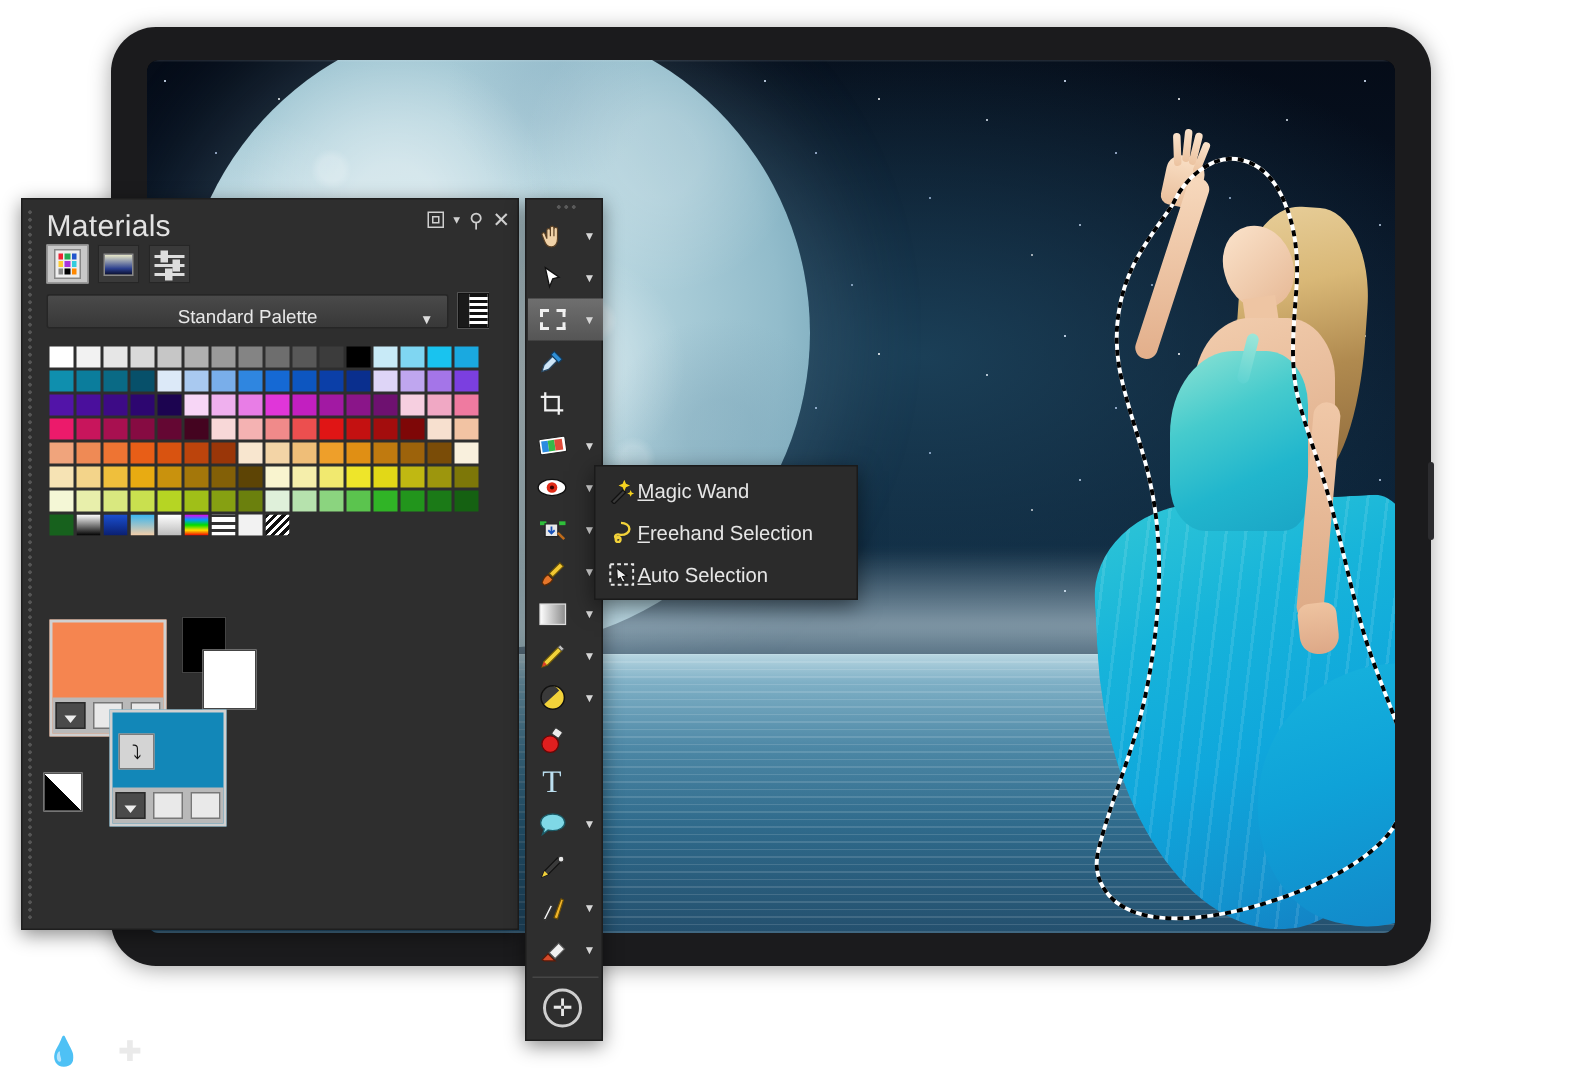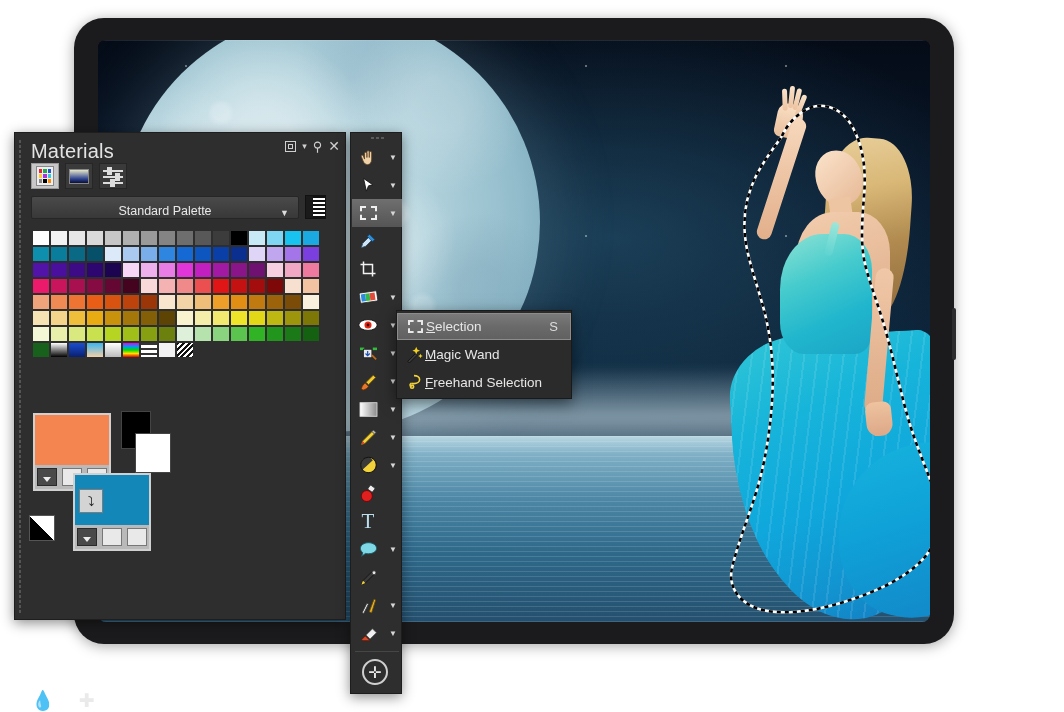--- a/index.html
+++ b/index.html
@@ -734,27 +734,20 @@
             <path d="M3 20l5-5 6 6H5z" fill="#d64b2a" stroke="#5a1a08" stroke-width="1"></path>
             <path d="M9 14l8-8 5 5-8 8z" fill="#f0f0f0" stroke="#555" stroke-width="1"></path>
           </svg>
         </div>
         <div class="arr">▼</div>
       </div>
       <div class="toolsep" style="top: 518px;"></div>
     </div>
 
   <div class="flyout" id="flyout">
-      <div class="mi sel">
-        <span class="ic">
-          <span class="dashicon"></span>
-        </span>
-        <span class="lbl"><u>S</u>election</span>
-        <span class="key">S</span>
-      </div>
       <div class="mi">
         <span class="ic">
           <svg width="17" height="17" viewBox="0 0 20 20">
             <path d="M2 18l9-9 2 2-9 9z" fill="#3a3a3a" stroke="#111" stroke-width="1"></path>
             <path d="M12 1l1.3 3.2L16.5 5.5 13.3 6.8 12 10 10.7 6.8 7.5 5.5l3.2-1.3z" fill="#f5d21f"></path>
             <path d="M17 9l.8 1.9 1.9.8-1.9.8-.8 1.9-.8-1.9-1.9-.8 1.9-.8z" fill="#f5d21f"></path>
           </svg>
         </span>
         <span class="lbl"><u>M</u>agic Wand</span>
         <span class="key"></span>
@@ -763,15 +756,25 @@
         <span class="ic">
           <svg width="16" height="16" viewBox="0 0 20 20">
             <path d="M10 2c4 0 7 2.2 7 5s-3 5-7 5c-1.2 0-2.3-.2-3.3-.6" fill="none" stroke="#f2d23a" stroke-width="2"></path>
             <path d="M6.7 11.4c-1.4.8-2 2-1.4 2.9.7 1 2.4.8 3-.3" fill="none" stroke="#f2d23a" stroke-width="2"></path>
             <circle cx="7.6" cy="15.8" r="2" fill="none" stroke="#f2d23a" stroke-width="2"></circle>
           </svg>
         </span>
         <span class="lbl"><u>F</u>reehand Selection</span>
         <span class="key"></span>
       </div>
+      <div class="mi">
+        <span class="ic">
+          <svg width="17" height="16" viewBox="0 0 20 18">
+            <rect x="1" y="1" width="18" height="16" fill="none" stroke="#e8e8e8" stroke-width="1.6" stroke-dasharray="3 2.4"></rect>
+            <path d="M6 4l8 6-3.4.7L12.6 14 10.7 15 8.9 11.4 6.6 13z" fill="#f0f0f0" stroke="#111" stroke-width=".8"></path>
+          </svg>
+        </span>
+        <span class="lbl"><u>A</u>uto Selection</span>
+        <span class="key"></span>
+      </div>
     </div>
 
 </div>
 
 </body></html>

